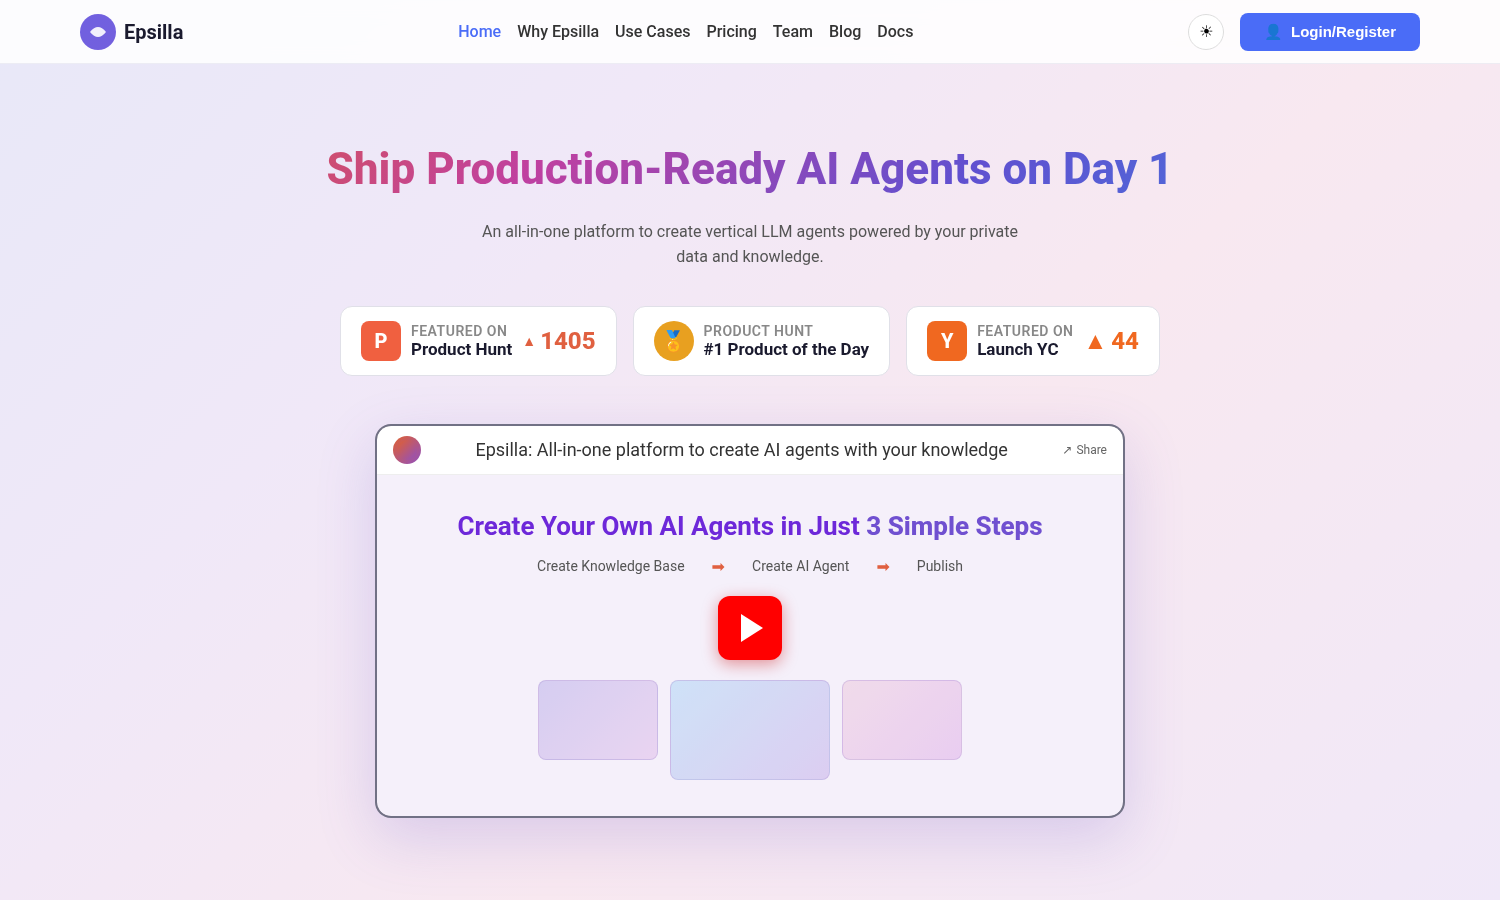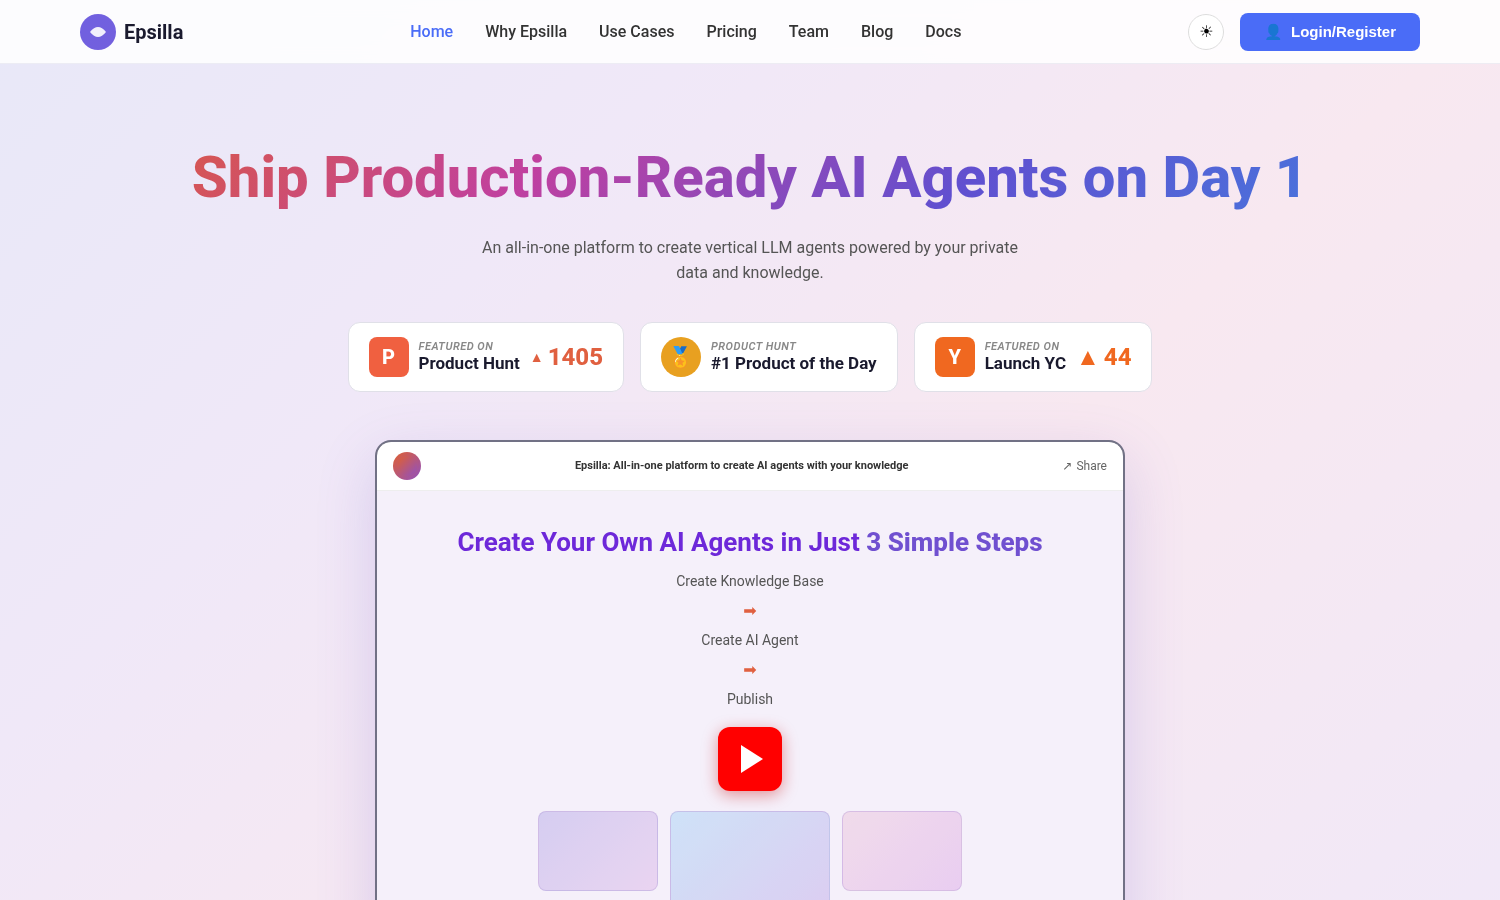--- a/index.html
+++ b/index.html
@@ -35,21 +35,21 @@
       height: 36px;
     }
     .nav-logo-text {
       font-size: 20px;
       font-weight: 700;
       color: #1a1a2e;
     }
     .nav-links {
       display: flex;
       align-items: center;
-      gap: 32px;
+      gap: 16px;
       list-style: none;
     }
     .nav-links a {
       text-decoration: none;
       font-size: 16px;
       color: #333;
       font-weight: 500;
     }
     .nav-links a.active {
       color: #4a6cf7;
@@ -84,21 +84,21 @@
       align-items: center;
       gap: 8px;
     }
 
     
     .hero {
       text-align: center;
       padding: 80px 40px 40px;
     }
     .hero-title {
-      font-size: 58px;
+      font-size: 44px;
       font-weight: 800;
       background: linear-gradient(135deg, #e06030 0%, #c040a0 35%, #6050d0 65%, #4080e0 100%);
       -webkit-background-clip: text;
       -webkit-text-fill-color: transparent;
       background-clip: text;
       line-height: 1.15;
       margin-bottom: 24px;
     }
     .hero-subtitle {
       font-size: 16px;
@@ -147,26 +147,25 @@
       font-size: 20px;
       font-weight: 800;
       flex-shrink: 0;
     }
     .badge-ph .badge-icon { background: #f06040; color: white; }
     .badge-medal .badge-icon { background: #e8a020; color: white; border-radius: 50%; }
     .badge-yc .badge-icon { background: #f06820; color: white; }
 
     .badge-content { flex: 1; text-align: left; }
     .badge-label {
-      font-size: 11px;
+      font-size: 14px;
       font-weight: 600;
       color: #888;
       text-transform: uppercase;
       letter-spacing: 0.5px;
-      font-style: italic;
     }
     .badge-main {
       font-size: 17px;
       font-weight: 700;
       color: #1a1a2e;
       line-height: 1.2;
     }
     .badge-count {
       font-size: 24px;
       font-weight: 800;
@@ -209,23 +208,23 @@
       align-items: center;
       justify-content: center;
     }
     .yt-logo-inner {
       width: 20px;
       height: 20px;
       border-radius: 50%;
       background: linear-gradient(135deg, #e06030, #9050c0);
     }
     .video-title-text {
-      font-size: 11px;
+      font-size: 18px;
       color: #333;
-      font-weight: 700;
+      font-weight: 400;
       flex: 1;
     }
     .share-btn {
       font-size: 12px;
       color: #666;
       cursor: pointer;
       display: flex;
       align-items: center;
       gap: 4px;
     }
@@ -245,25 +244,24 @@
       color: #1a1a2e;
       margin-bottom: 16px;
       text-align: center;
     }
     .video-inner-title span {
       color: #6d28d9;
     }
     .video-steps {
       display: flex;
       align-items: center;
-      gap: 12px;
+      gap: 27px;
       font-size: 14px;
       color: #555;
       margin-bottom: 20px;
-      flex-direction: column;
     }
     .step-arrow {
       color: #e06040;
       font-size: 16px;
     }
     .play-btn {
       width: 64px;
       height: 64px;
       background: red;
       border-radius: 12px;

